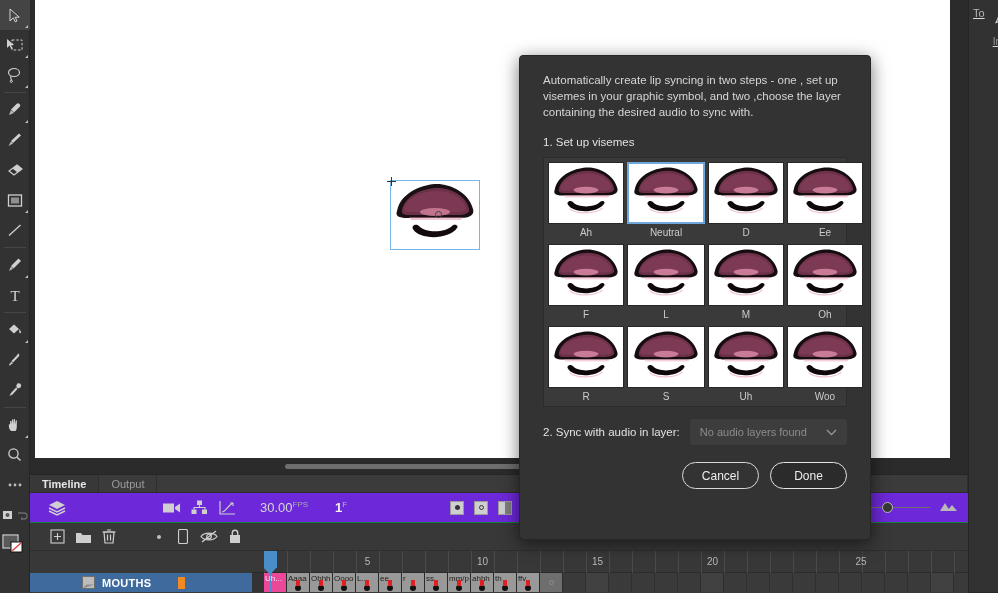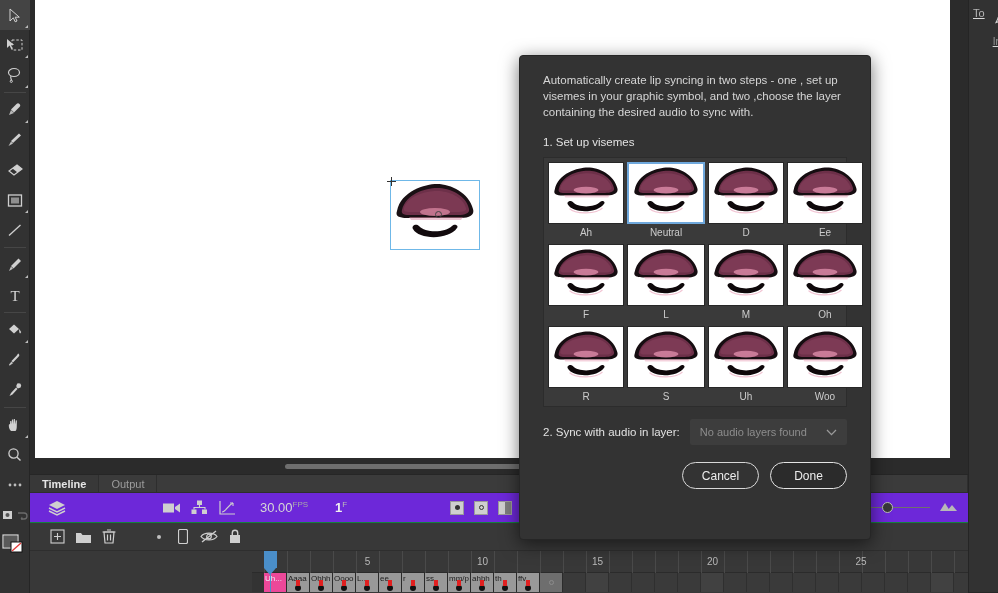--- a/index.html
+++ b/index.html
@@ -514,20 +514,32 @@
     </div>
     <div class="tl-ic" style="position:absolute;left:192px">
       <svg width="14" height="15" viewBox="0 0 14 15">
           <rect x="2" y="6" width="10" height="8" fill="#cfcfcf"></rect>
           <path d="M4.3 6 L4.3 4 A2.7 2.7 0 0 1 9.7 4 L9.7 6" fill="none" stroke="#cfcfcf" stroke-width="1.4"></path>
         </svg>
     </div>
   </div>
 
   <div id="tl-body">
+    <div id="tl-left">
+      <div id="layer-row">
+        <span style="margin-left:52px;display:flex;align-items:center">
+          <svg width="13" height="13" viewBox="0 0 13 13">
+              <path d="M0.5 0.5 L12.5 0.5 L12.5 12.5 L0.5 12.5 Z" fill="#bcbcbc" stroke="#6e6e6e"></path>
+              <path d="M0.5 12.5 L4.5 8.5 L12.5 8.5" fill="#8e8e8e"></path>
+            </svg>
+        </span>
+        <span class="lname" style="margin-left:7px">MOUTHS</span>
+        <span class="layer-marker"></span>
+      </div>
+    </div>
 
     <div id="tl-right">
       <div id="ruler">
           <span class="rtick" style="left: 12px;"></span>
           <span class="rtick" style="left: 35px;"></span>
           <span class="rtick" style="left: 58px;"></span>
           <span class="rtick" style="left: 81px;"></span>
           <span class="rtick" style="left: 104px;"></span>
           <span class="rtick" style="left: 127px;"></span>
           <span class="rtick" style="left: 150px;"></span>

